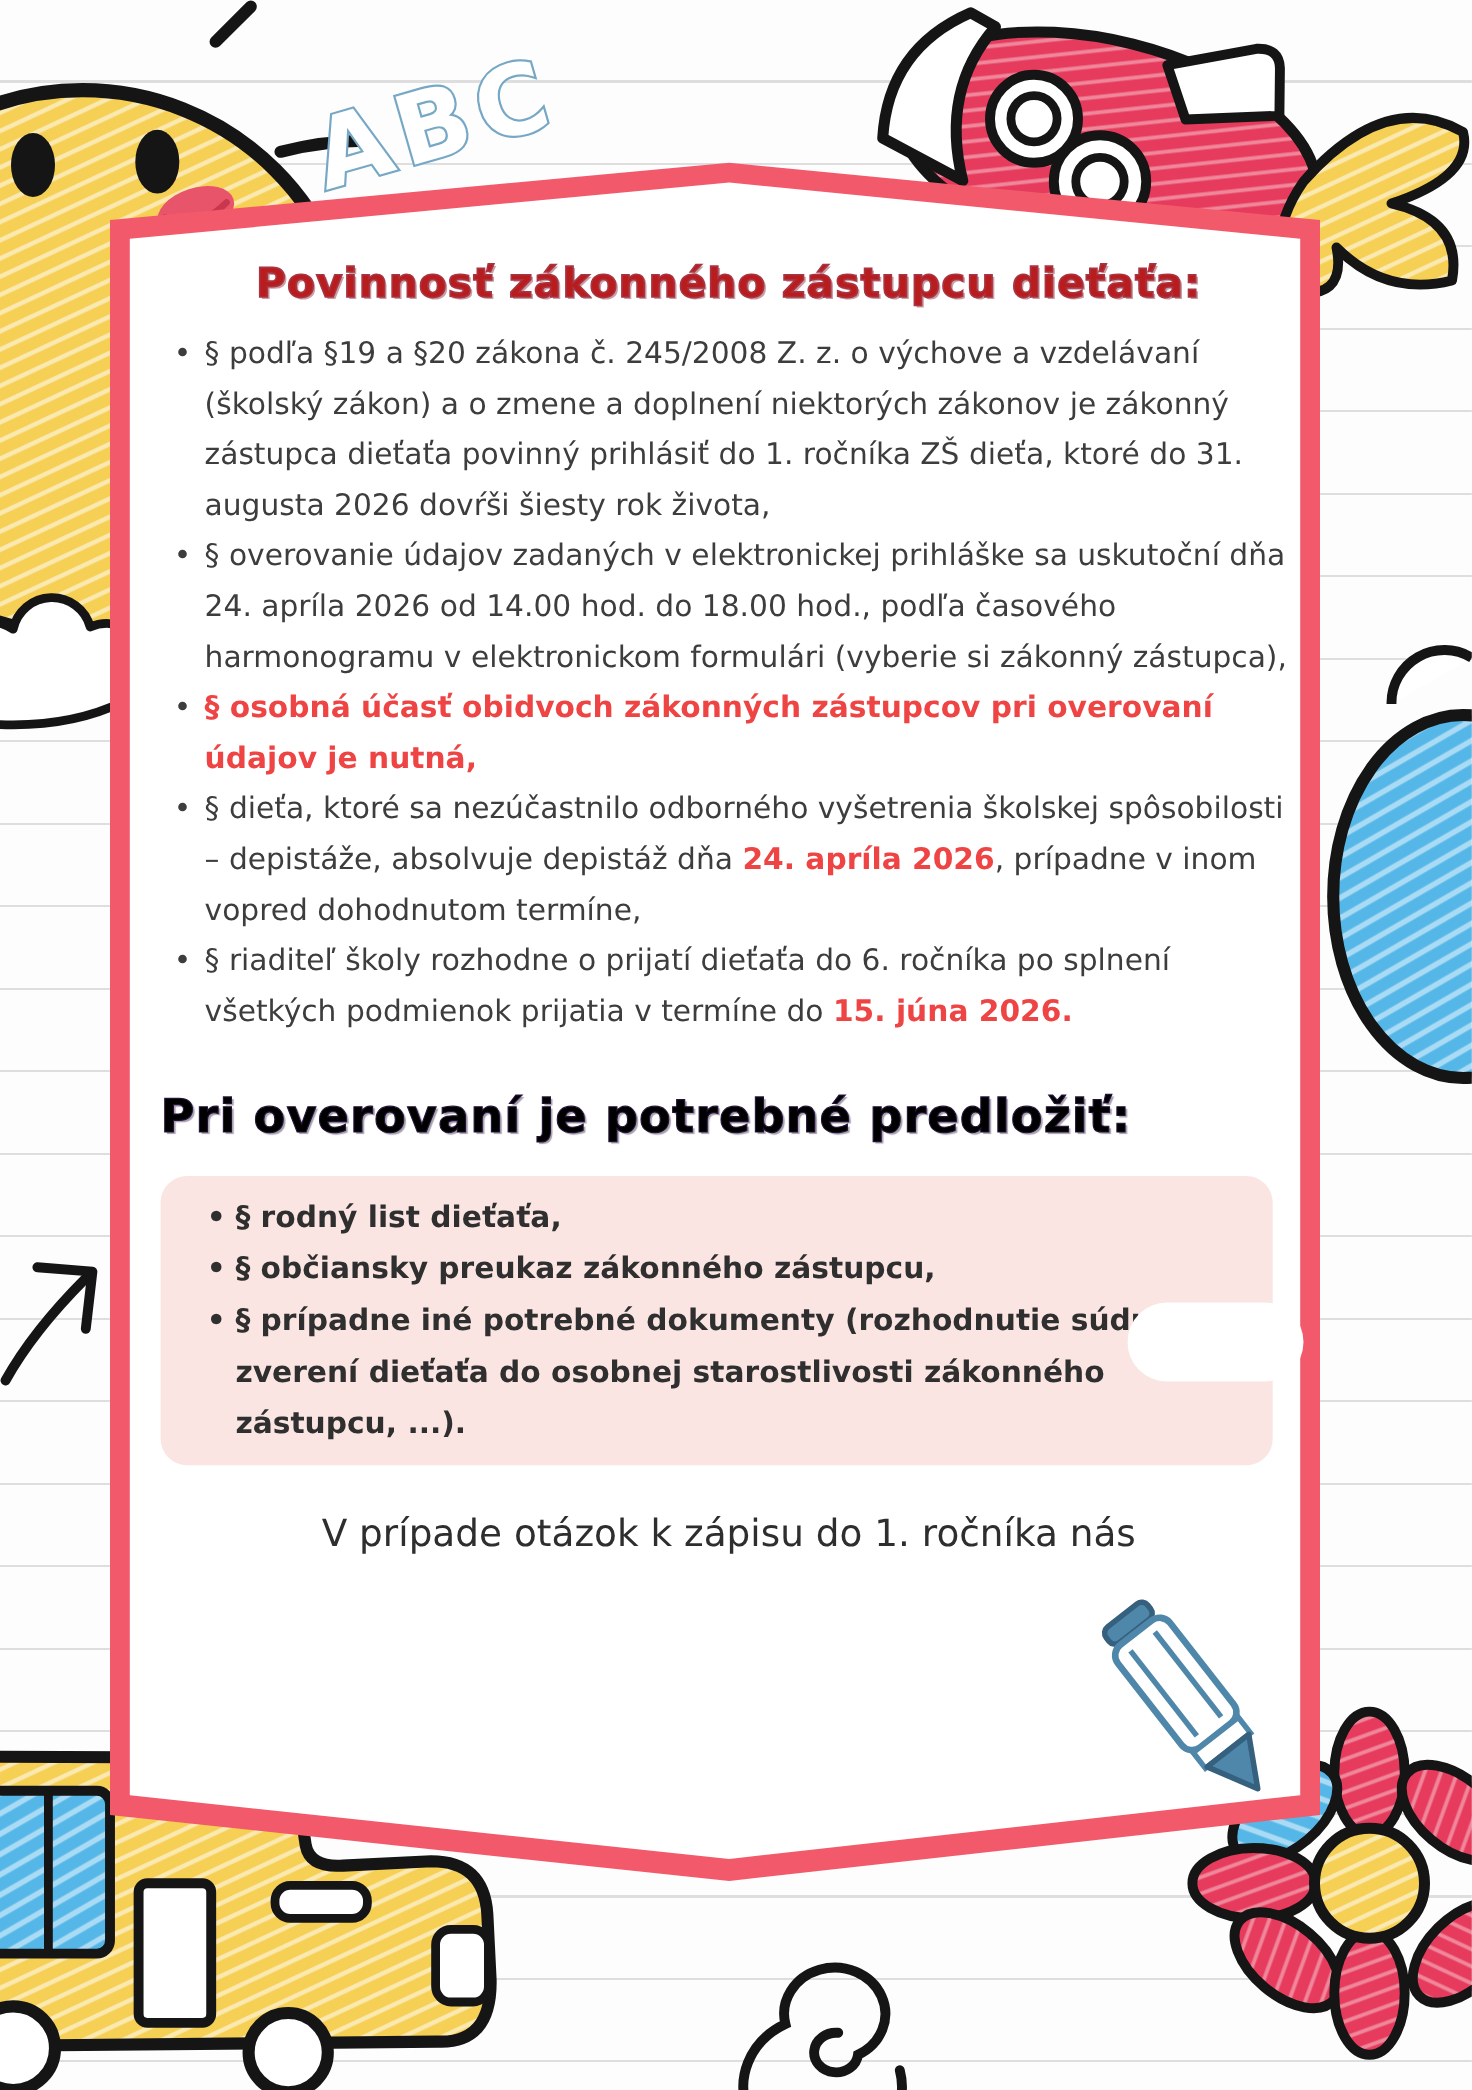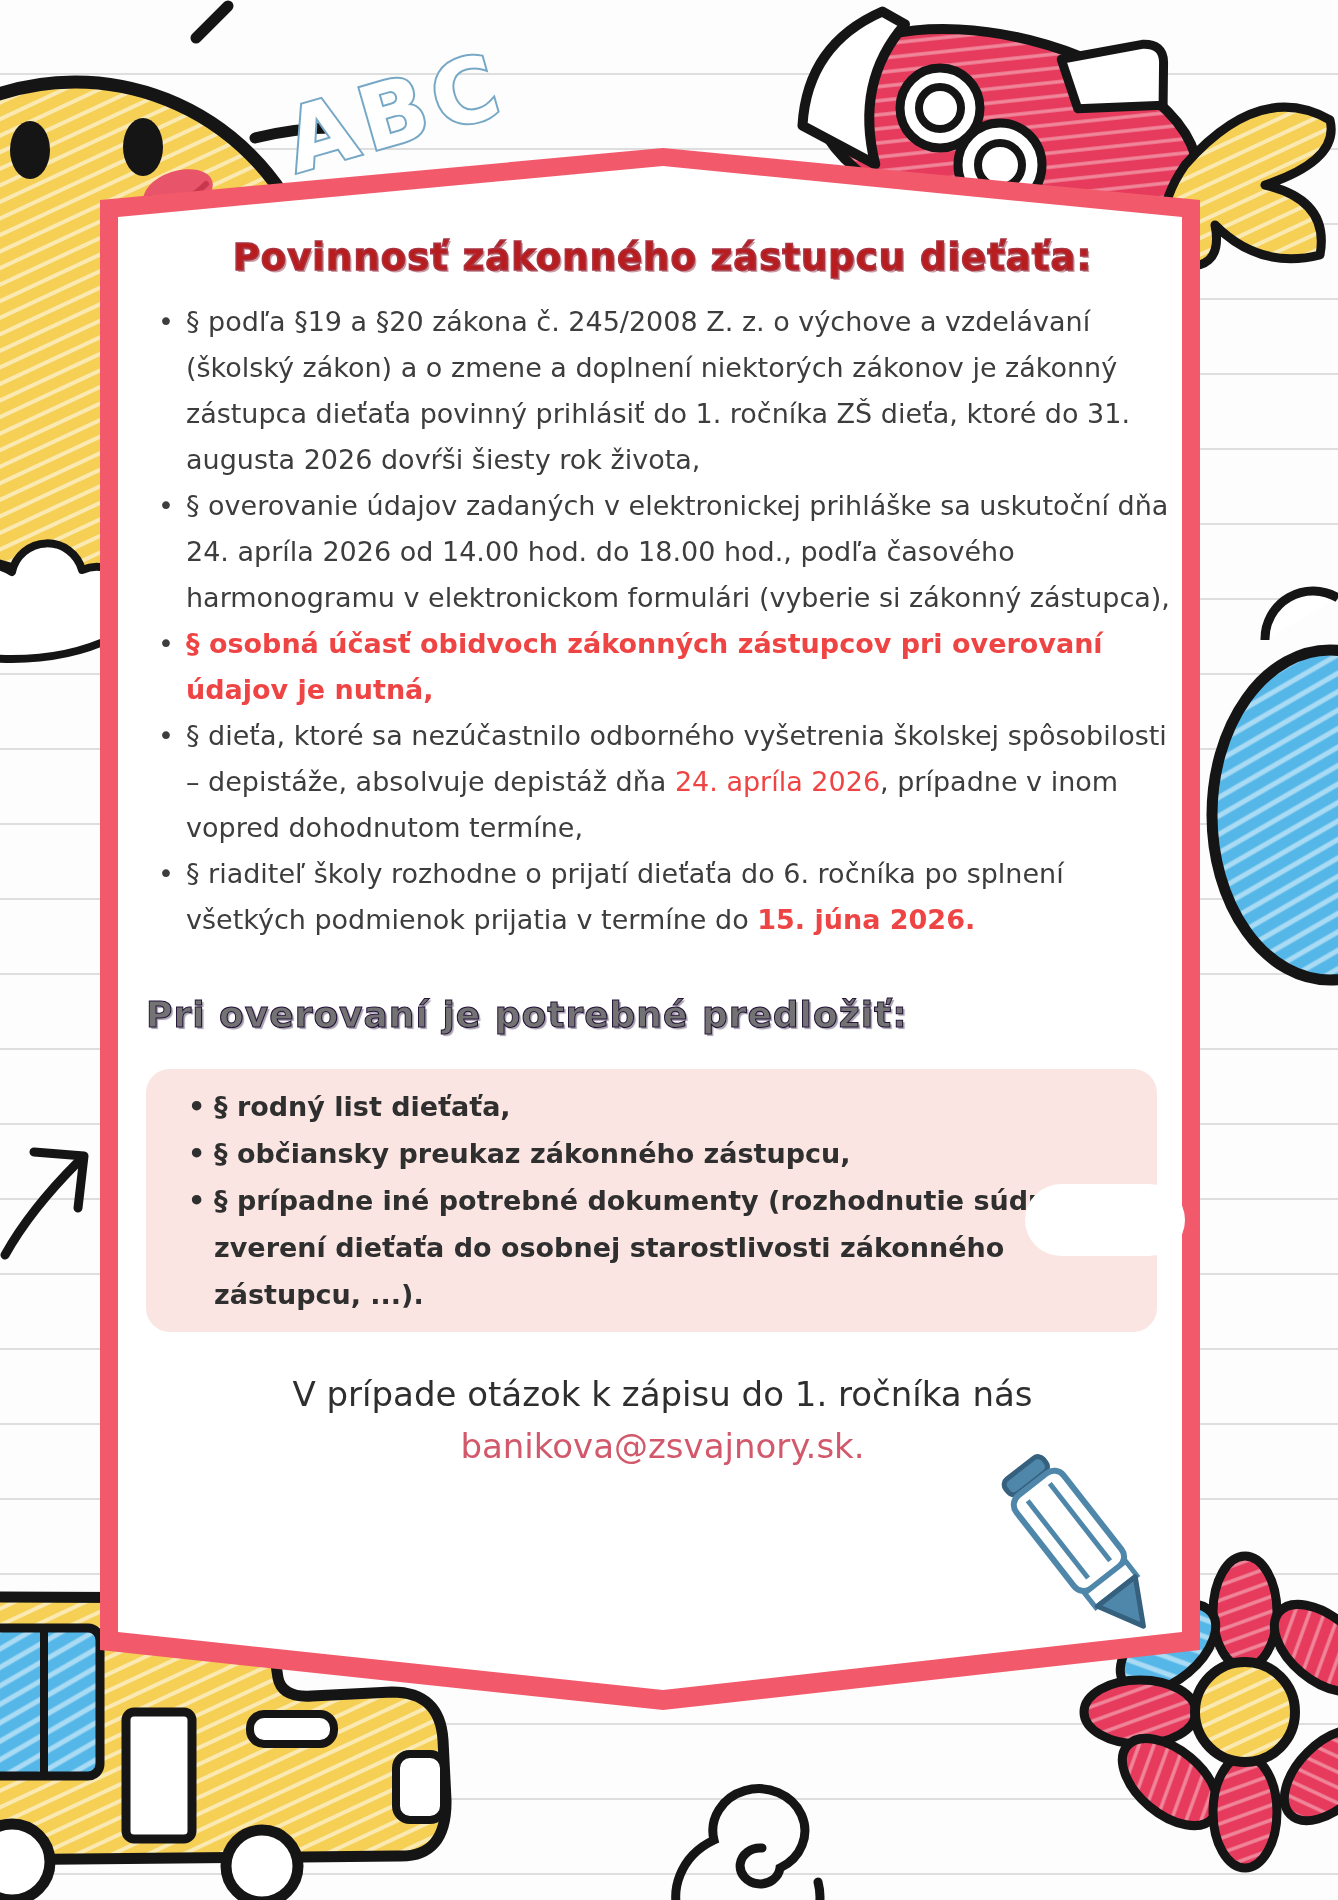--- a/index.html
+++ b/index.html
@@ -24,22 +24,22 @@
     text-shadow:2px 2px 0 rgba(140,40,54,.45);
     line-height:50px;
   }
   ul.obl{list-style:none;margin:16px 0 0 0;padding:0 10px 0 18px;
     font-size:27px;line-height:46px;color:#3d3d3d;}
   ul.obl li{position:relative;padding-left:28px;}
   ul.obl li::before{content:"•";position:absolute;left:0;top:0;color:#3d3d3d;}
   .hl{color:#ef4444;font-weight:bold;}
   .sub-title{
     margin:44px 0 0 6px;
-    font-size:36px;font-weight:bold;letter-spacing:1px;
-    color:#737373;
+    font-size:42px;font-weight:bold;letter-spacing:1px;
+    color:#000000;
     -webkit-text-stroke:1px #241238;
     text-shadow:2px 2px 1px rgba(30,15,50,.4);
     line-height:56px;
   }
   .pink-box{
     position:relative;margin:26px 0 0 6px;width:955px;
     background:#fae5e2;border-radius:24px;padding:14px 28px;
   }
   ul.docs{list-style:none;margin:0;padding:0 0 0 14px;
     font-size:27px;font-weight:bold;line-height:47px;color:#2f2f2f;}
@@ -152,32 +152,31 @@
   </g>
 </svg>
 
 <div class="content">
   <h1 class="main-title">Povinnosť zákonného zástupcu dieťaťa:</h1>
 
   <ul class="obl">
       <li><span>§ podľa §19 a §20 zákona č. 245/2008 Z. z. o výchove a vzdelávaní (školský zákon) a o zmene a doplnení niektorých zákonov je zákonný zástupca dieťaťa povinný prihlásiť do 1. ročníka ZŠ dieťa, ktoré do 31. augusta 2026 dovŕši šiesty rok života,</span></li>
       <li><span>§ overovanie údajov zadaných v elektronickej prihláške sa uskutoční dňa 24. apríla 2026 od 14.00 hod. do 18.00 hod., podľa časového harmonogramu v elektronickom formulári (vyberie si zákonný zástupca),</span></li>
       <li><span class="hl" style="font-weight: bold;">§ osobná účasť obidvoch zákonných zástupcov pri overovaní údajov je nutná,</span></li>
-      <li><span>§ dieťa, ktoré sa nezúčastnilo odborného vyšetrenia školskej spôsobilosti – depistáže, absolvuje depistáž dňa </span><span class="hl" style="font-weight: normal;">24. apríla 2026</span><span>, prípadne v inom vopred dohodnutom termíne,</span></li>
+      <li><span>§ dieťa, ktoré sa nezúčastnilo odborného vyšetrenia školskej spôsobilosti – depistáže, absolvuje depistáž dňa </span><span class="hl" style="font-weight: bold;">24. apríla 2026</span><span>, prípadne v inom vopred dohodnutom termíne,</span></li>
       <li><span>§ riaditeľ školy rozhodne o prijatí dieťaťa do 6. ročníka po splnení všetkých podmienok prijatia v termíne do </span><span class="hl" style="font-weight: bold;">15. júna 2026.</span></li>
     </ul>
 
   <h2 class="sub-title">Pri overovaní je potrebné predložiť:</h2>
 
   <div class="pink-box">
     <ul class="docs">
         <li><span style="font-weight: bold;">§ rodný list dieťaťa,</span></li>
         <li><span style="font-weight: bold;">§ občiansky preukaz zákonného zástupcu,</span></li>
         <li><span style="font-weight: bold;">§ prípadne iné potrebné dokumenty (rozhodnutie súdu  o zverení dieťaťa do osobnej starostlivosti zákonného zástupcu, ...).</span></li>
       </ul>
     <div class="notch"></div>
   </div>
 
   <div class="contact">
     <div>V prípade otázok k zápisu do 1. ročníka nás</div>
-    <div><a class="email" href="#">banikova@zsvajnory.sk.</a></div>
   </div>
 </div>
 
 </body></html>

